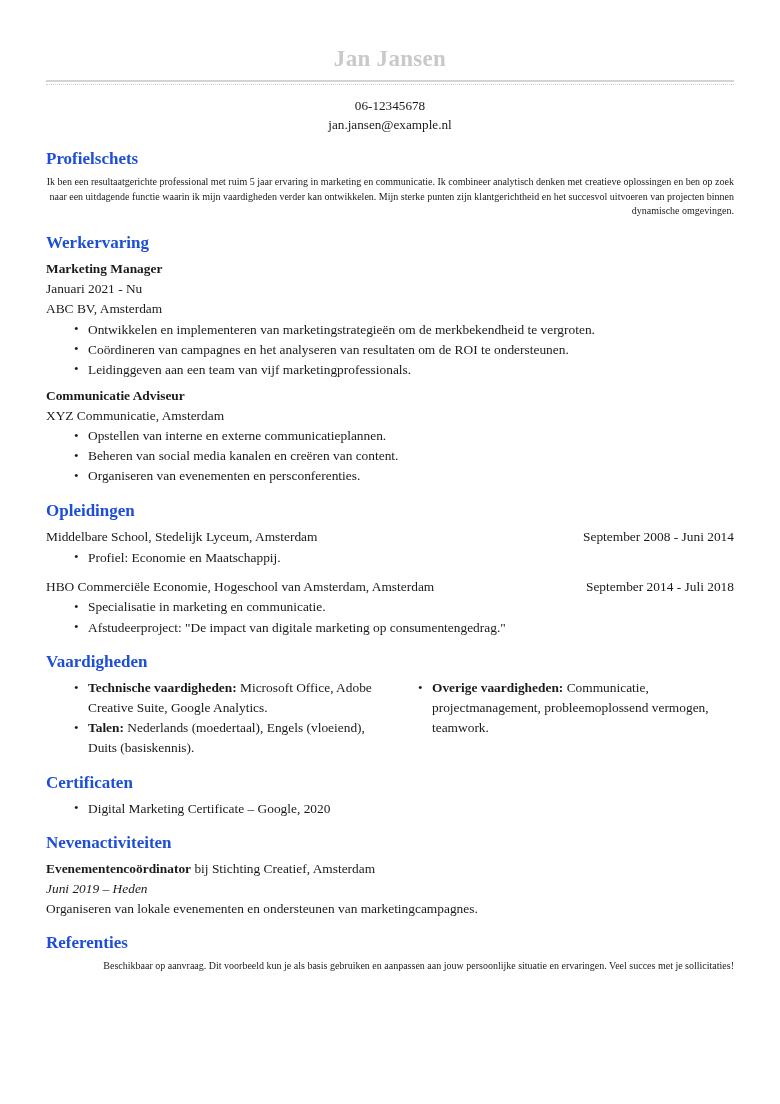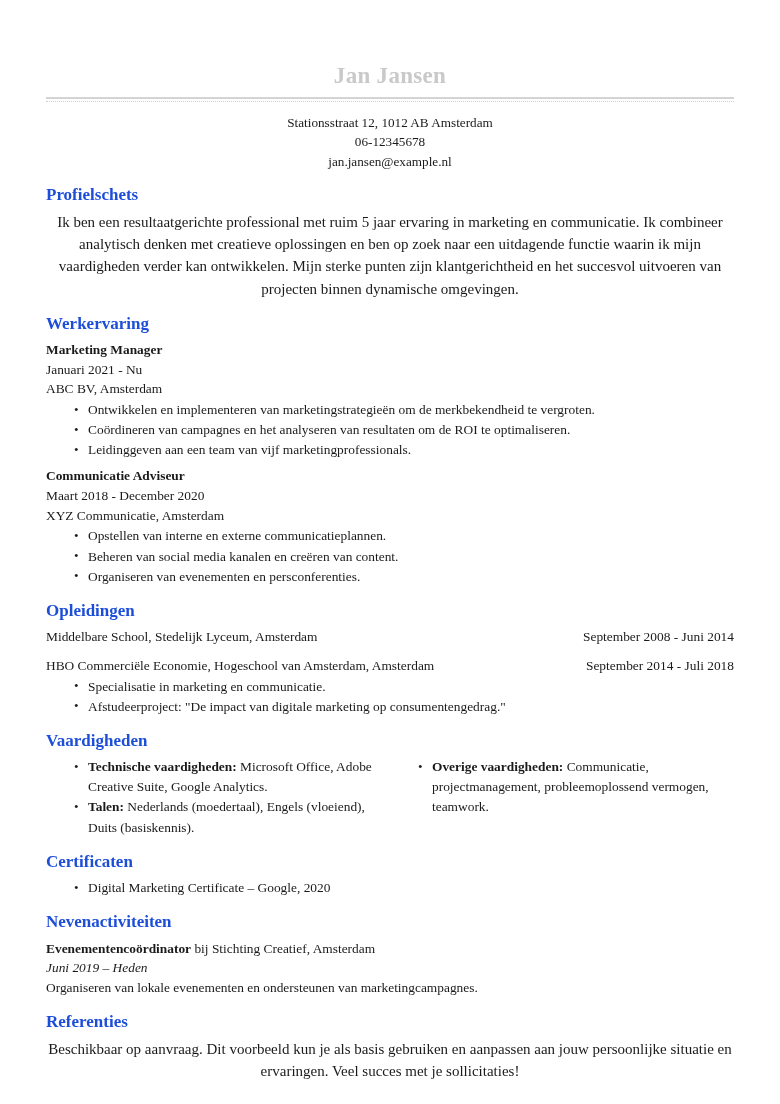--- a/index.html
+++ b/index.html
@@ -14,21 +14,20 @@
     font-family: "Liberation Serif", "DejaVu Serif", serif;
     color: #1a1a1a;
     -webkit-font-smoothing: antialiased;
   }
   .page {
     width: 780px;
     height: 1044px;
     box-sizing: border-box;
     padding: 40px 46px 0 46px;
     position: relative;
-    margin-top: 17px;
   }
 
   
   .name {
     text-align: center;
     font-size: 23px;
     font-weight: bold;
     color: #c9c9c9;
     letter-spacing: 0.3px;
     line-height: 1.25;
@@ -53,24 +52,24 @@
   .section-heading {
     font-size: 17px;
     font-weight: bold;
     color: #1d4ed8;
     margin: 14px 0 6px 0;
     line-height: 1.2;
   }
 
   
   p.body-text {
-    font-size: 15px;
-    line-height: 1.47;
-    margin: 0;
-    text-align: center;
+    font-size: 10px;
+    line-height: 1.47;
+    margin: 0;
+    text-align: right;
     color: #1a1a1a;
   }
   .entry-line {
     font-size: 13.4px;
     line-height: 1.47;
     margin: 0;
   }
   .entry-title { font-weight: bold; }
   .entry-italic { font-style: italic; }
 
@@ -126,64 +125,65 @@
   .job-block:last-child { margin-bottom: 0; }
 </style>
 </head>
 <body>
 
 <div class="page">
 
   <div>
     <div class="name">Jan Jansen</div>
     <hr class="rule">
-    <div class="contact-line">Stationsstraat 12, 1012 AB Amsterdam</div>
     <div class="contact-line">06-12345678</div>
     <div class="contact-line">jan.jansen@example.nl</div>
   </div>
 
   <section>
     <div class="section-heading">Profielschets</div>
     <p class="body-text">Ik ben een resultaatgerichte professional met ruim 5 jaar ervaring in marketing en communicatie. Ik combineer analytisch denken met creatieve oplossingen en ben op zoek naar een uitdagende functie waarin ik mijn vaardigheden verder kan ontwikkelen. Mijn sterke punten zijn klantgerichtheid en het succesvol uitvoeren van projecten binnen dynamische omgevingen.</p>
   </section>
 
   <section>
     <div class="section-heading">Werkervaring</div>
 
     <div class="job-block">
       <div class="entry-line entry-title">Marketing Manager</div>
       <div class="entry-line">Januari 2021 - Nu</div>
       <div class="entry-line">ABC BV, Amsterdam</div>
       <ul class="bullets">
         <li>Ontwikkelen en implementeren van marketingstrategieën om de merkbekendheid te vergroten.</li>
-        <li>Coördineren van campagnes en het analyseren van resultaten om de ROI te optimaliseren.</li>
+        <li>Coördineren van campagnes en het analyseren van resultaten om de ROI te ondersteunen.</li>
         <li>Leidinggeven aan een team van vijf marketingprofessionals.</li>
       </ul>
     </div>
 
     <div class="job-block">
       <div class="entry-line entry-title">Communicatie Adviseur</div>
-      <div class="entry-line">Maart 2018 - December 2020</div>
       <div class="entry-line">XYZ Communicatie, Amsterdam</div>
       <ul class="bullets">
         <li>Opstellen van interne en externe communicatieplannen.</li>
         <li>Beheren van social media kanalen en creëren van content.</li>
         <li>Organiseren van evenementen en persconferenties.</li>
       </ul>
     </div>
   </section>
 
   <section>
     <div class="section-heading">Opleidingen</div>
 
     <div class="edu-block">
       <div class="edu-row">
         <span class="edu-school">Middelbare School, Stedelijk Lyceum, Amsterdam</span>
         <span class="edu-dates">September 2008 - Juni 2014</span>
       </div>
+      <ul class="bullets">
+        <li>Profiel: Economie en Maatschappij.</li>
+      </ul>
     </div>
 
     <div class="edu-block">
       <div class="edu-row">
         <span class="edu-school">HBO Commerciële Economie, Hogeschool van Amsterdam, Amsterdam</span>
         <span class="edu-dates">September 2014 - Juli 2018</span>
       </div>
       <ul class="bullets">
         <li>Specialisatie in marketing en communicatie.</li>
         <li>Afstudeerproject: "De impact van digitale marketing op consumentengedrag."</li>

